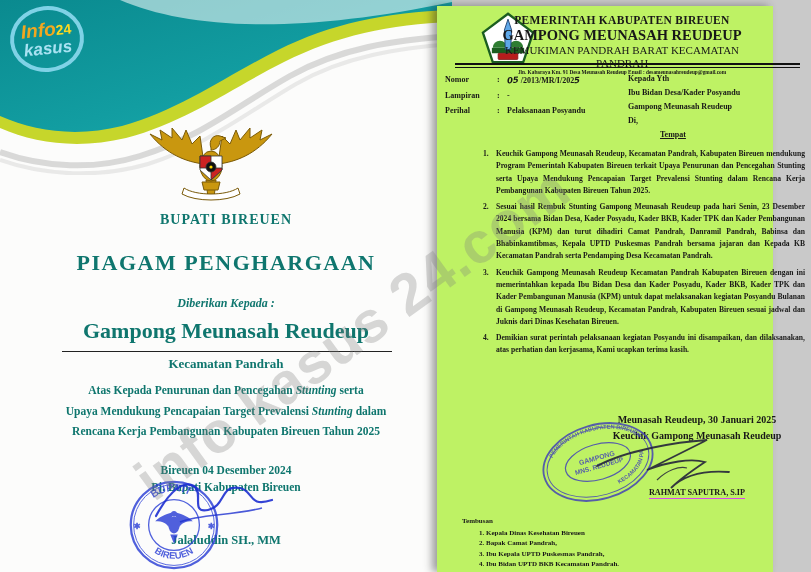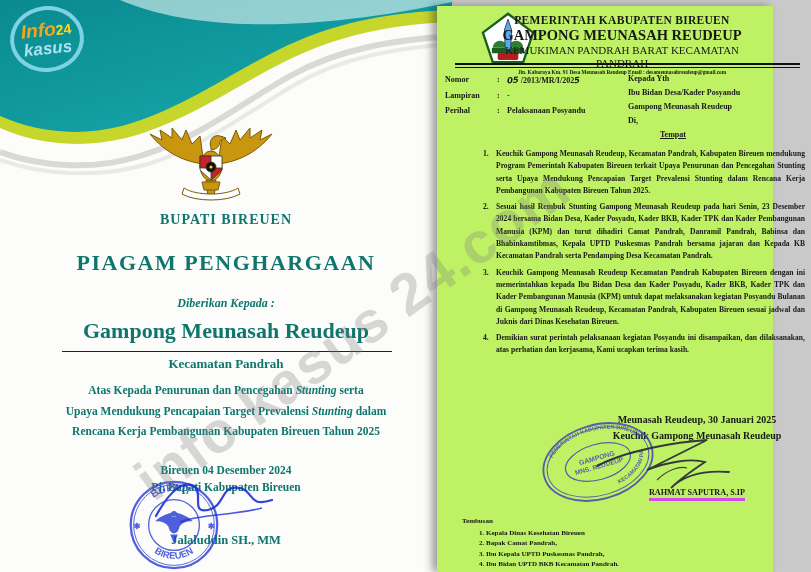--- a/index.html
+++ b/index.html
@@ -45,21 +45,21 @@
   .rcpt{position:absolute;left:191px;top:66px;font-size:8px;font-weight:bold;line-height:1.75;}
   .rcpt .indent{margin-left:32px;text-decoration:underline;}
   .body-list{position:absolute;left:46px;top:142px;width:322px;margin:0;padding:0;list-style:none;
              font-size:7.6px;font-weight:bold;counter-reset:it;}
   .body-list li{counter-increment:it;position:relative;padding-left:13px;margin-bottom:4px;
                 text-align:justify;line-height:1.62;}
   .body-list li::before{content:counter(it) ".";position:absolute;left:0;top:0;}
   .closing{position:absolute;left:150px;top:406px;width:220px;text-align:center;font-size:10px;font-weight:bold;line-height:1.6;}
   .sig-name{position:absolute;left:170px;top:482px;width:180px;text-align:center;font-size:8.2px;font-weight:bold;
             z-index:4;}
-  .sig-name span{border-bottom:3px solid #d946ef;padding-bottom:1px;}
+  .sig-name span{border-bottom:1px solid #d946ef;padding-bottom:1px;}
   .letter-stamp{position:absolute;left:96px;top:408px;z-index:2;transform:rotate(-16deg);opacity:.85;}
   .letter-sig{position:absolute;left:150px;top:430px;z-index:3;}
   .tembusan{position:absolute;left:25px;top:510px;font-size:7px;font-weight:bold;line-height:1.5;}
   .tembusan ol{margin:1px 0 0 0;padding-left:24px;}
   
   .watermark{position:absolute;left:92px;top:300px;width:520px;text-align:center;z-index:5;
              transform:rotate(-36deg);transform-origin:center;pointer-events:none;
              font-family:"Liberation Sans",sans-serif;font-weight:bold;font-size:58px;
              color:rgba(125,125,125,.30);letter-spacing:1px;white-space:nowrap;}
 </style>

